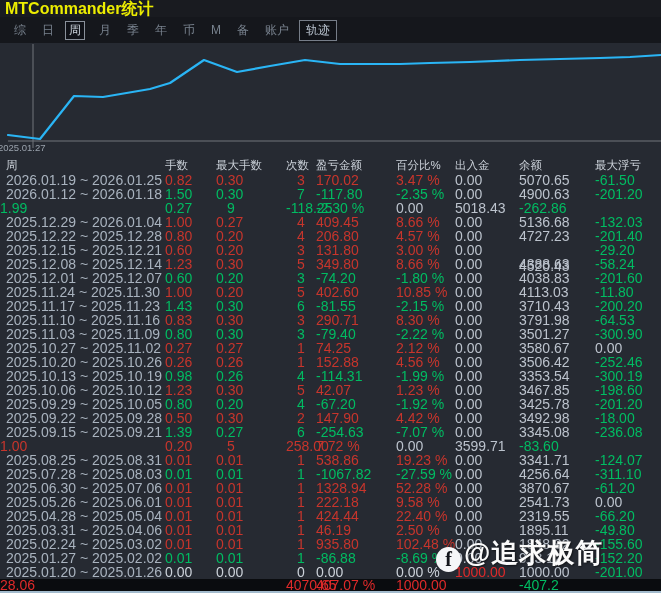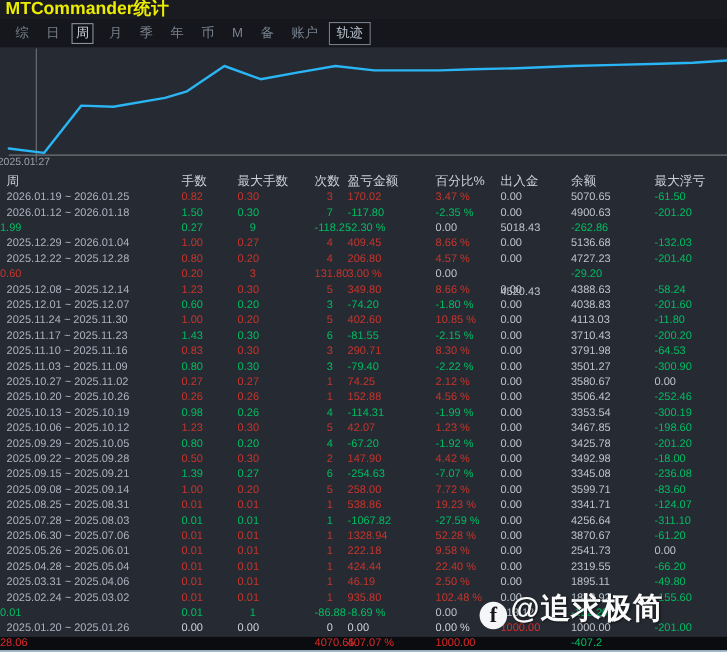--- a/index.html
+++ b/index.html
@@ -12,21 +12,21 @@
            display:flex;align-items:center;}
   .mi{color:#78828e;font-size:12px;margin-left:12px;padding:1px 2px;cursor:default;white-space:nowrap;}
   .mi.sel{color:#cfd6de;border:1px solid #8a919b;background:#101218;padding:0 3px;margin-left:9px;}
   .mi.boxed{position:absolute;left:299px;color:#b7c1cd;border:1px solid #767d88;
             background:#101217;padding:1px 6px;margin-left:0;}
   .chart{position:absolute;left:0;top:43px;width:661px;height:114px;}
   .chart svg{position:absolute;left:0;top:0;}
   .axis-label{position:absolute;left:-2px;top:99px;font-size:9.5px;color:#9aa2ac;}
   
   .grid-row{display:grid;grid-template-columns:165px 51px 70px 30px 80px 59px 64px 76px 66px;
-            width:661px;font-size:10px;white-space:nowrap;}
+            width:661px;font-size:14px;white-space:nowrap;}
   .thead{position:absolute;left:0;top:157px;height:16px;line-height:16px;color:#ccd2da;font-size:11.5px;}
   .tbody{position:absolute;left:0;top:173px;}
   .trow{height:14px;line-height:14px;}
   .c0{padding-left:6px;}
   .ccount{padding-left:11px;}
   .total{position:absolute;left:0;top:579px;height:12px;line-height:12px;background:#0a0c0f;}
   .bottomstrip{position:absolute;left:0;top:591px;width:661px;height:2px;background:#a3bbcd;}
   
   .watermark{position:absolute;left:436px;top:533px;display:flex;align-items:center;
              pointer-events:none;}
@@ -126,20 +126,21 @@
       <span class="" style="color: rgb(199, 53, 44);">0.80</span>
       <span class="" style="color: rgb(199, 53, 44);">0.20</span>
       <span class=" ccount" style="color: rgb(199, 53, 44);">4</span>
       <span class="" style="color: rgb(199, 53, 44);">206.80</span>
       <span class="" style="color: rgb(199, 53, 44);">4.57 %</span>
       <span class="" style="color: rgb(188, 195, 205);">0.00</span>
       <span class="" style="color: rgb(188, 195, 205);">4727.23</span>
       <span class="" style="color: rgb(0, 188, 98);">-201.40</span>
     </div>
     <div class="trow grid-row">
+      <span class="c0" style="color: rgb(169, 179, 191);">2025.12.15 ~ 2025.12.21</span>
       <span class="" style="color: rgb(199, 53, 44);">0.60</span>
       <span class="" style="color: rgb(199, 53, 44);">0.20</span>
       <span class=" ccount" style="color: rgb(199, 53, 44);">3</span>
       <span class="" style="color: rgb(199, 53, 44);">131.80</span>
       <span class="" style="color: rgb(199, 53, 44);">3.00 %</span>
       <span class="" style="color: rgb(188, 195, 205);">0.00</span>
       <span class="" style="color: rgb(188, 195, 205); margin-top: 16px;">4520.43</span>
       <span class="" style="color: rgb(0, 188, 98);">-29.20</span>
     </div>
     <div class="trow grid-row">
@@ -279,21 +280,20 @@
       <span class="" style="color: rgb(0, 188, 98);">1.39</span>
       <span class="" style="color: rgb(0, 188, 98);">0.27</span>
       <span class=" ccount" style="color: rgb(0, 188, 98);">6</span>
       <span class="" style="color: rgb(0, 188, 98);">-254.63</span>
       <span class="" style="color: rgb(0, 188, 98);">-7.07 %</span>
       <span class="" style="color: rgb(188, 195, 205);">0.00</span>
       <span class="" style="color: rgb(188, 195, 205);">3345.08</span>
       <span class="" style="color: rgb(0, 188, 98);">-236.08</span>
     </div>
     <div class="trow grid-row">
-      <span class="c0" style="color: rgb(169, 179, 191);">2025.09.08 ~ 2025.09.14</span>
       <span class="" style="color: rgb(199, 53, 44);">1.00</span>
       <span class="" style="color: rgb(199, 53, 44);">0.20</span>
       <span class=" ccount" style="color: rgb(199, 53, 44);">5</span>
       <span class="" style="color: rgb(199, 53, 44);">258.00</span>
       <span class="" style="color: rgb(199, 53, 44);">7.72 %</span>
       <span class="" style="color: rgb(188, 195, 205);">0.00</span>
       <span class="" style="color: rgb(188, 195, 205);">3599.71</span>
       <span class="" style="color: rgb(0, 188, 98);">-83.60</span>
     </div>
     <div class="trow grid-row">
@@ -367,20 +367,21 @@
       <span class="" style="color: rgb(199, 53, 44);">0.01</span>
       <span class="" style="color: rgb(199, 53, 44);">0.01</span>
       <span class=" ccount" style="color: rgb(199, 53, 44);">1</span>
       <span class="" style="color: rgb(199, 53, 44);">935.80</span>
       <span class="" style="color: rgb(199, 53, 44);">102.48 %</span>
       <span class="" style="color: rgb(188, 195, 205);">0.00</span>
       <span class="" style="color: rgb(188, 195, 205);">1848.92</span>
       <span class="" style="color: rgb(0, 188, 98);">-155.60</span>
     </div>
     <div class="trow grid-row">
+      <span class="c0" style="color: rgb(169, 179, 191);">2025.01.27 ~ 2025.02.02</span>
       <span class="" style="color: rgb(0, 188, 98);">0.01</span>
       <span class="" style="color: rgb(0, 188, 98);">0.01</span>
       <span class=" ccount" style="color: rgb(0, 188, 98);">1</span>
       <span class="" style="color: rgb(0, 188, 98);">-86.88</span>
       <span class="" style="color: rgb(0, 188, 98);">-8.69 %</span>
       <span class="" style="color: rgb(188, 195, 205);">0.00</span>
       <span class="" style="color: rgb(188, 195, 205);">913.12</span>
       <span class="" style="color: rgb(0, 188, 98);">-152.20</span>
     </div>
     <div class="trow grid-row">

